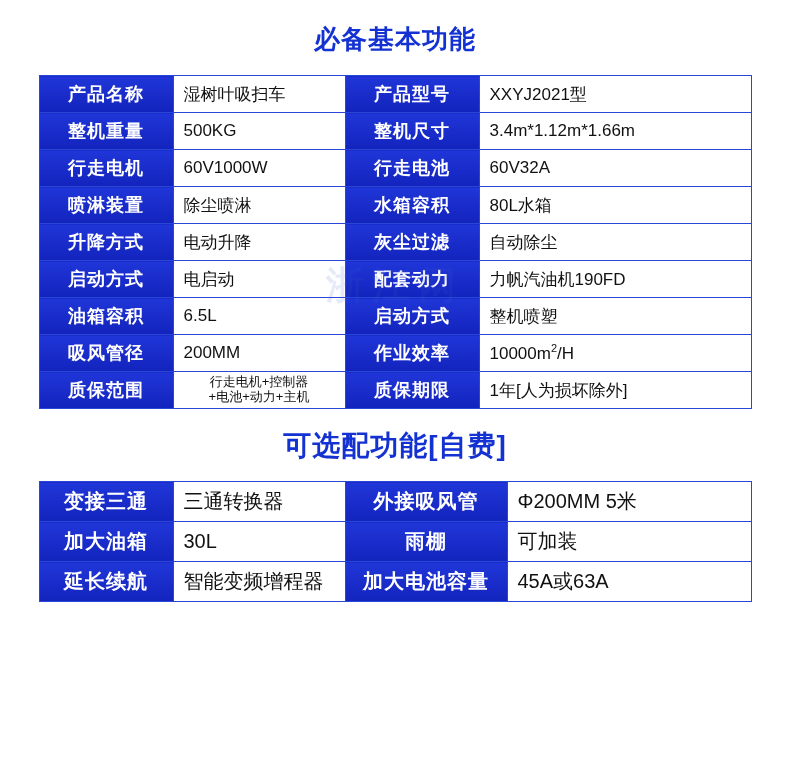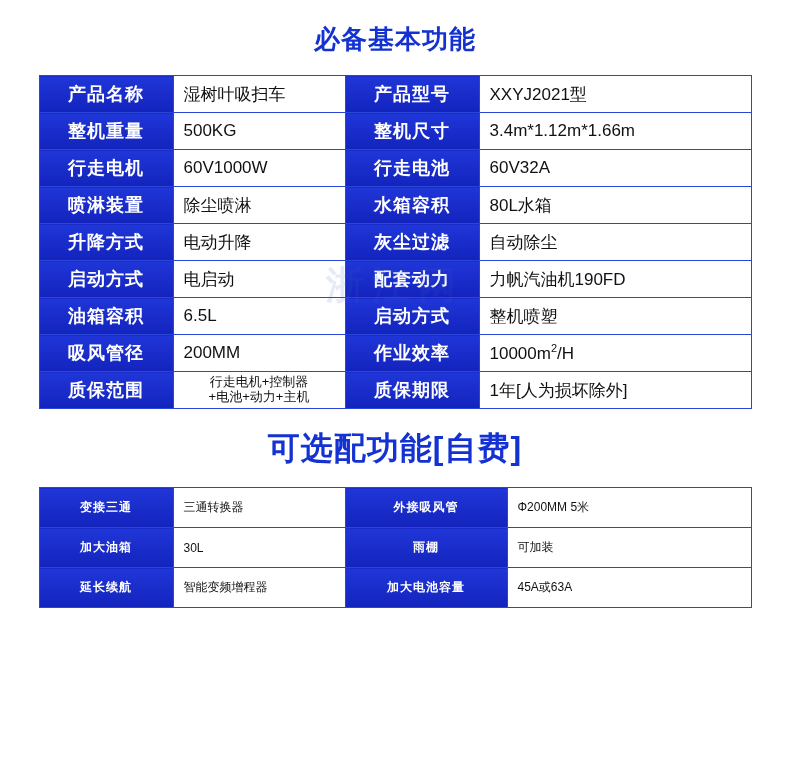--- a/index.html
+++ b/index.html
@@ -26,21 +26,21 @@
     color: #1432d2;
     font-weight: bold;
     letter-spacing: 1px;
   }
   #title-main {
     font-size: 26px;
     margin-top: 22px;
     margin-bottom: 18px;
   }
   #title-optional {
-    font-size: 32px;
+    font-size: 28px;
     margin-top: 18px;
     margin-bottom: 16px;
   }
 
   table.spec {
     border-collapse: collapse;
     table-layout: fixed;
     margin: 0 auto;
     background: #b91c1c;
   }
@@ -79,21 +79,21 @@
   #main-table col.c2 { width: 172px; }
   #main-table col.c3 { width: 134px; }
   #main-table col.c4 { width: 272px; }
 
   
   #optional-table { width: 712px; }
   #optional-table col.c1 { width: 134px; }
   #optional-table col.c2 { width: 172px; }
   #optional-table col.c3 { width: 162px; }
   #optional-table col.c4 { width: 244px; }
-  #optional-table td { height: 40px; font-size: 12px; }
+  #optional-table td { height: 40px; font-size: 20px; }
 
   sup { font-size: 11px; vertical-align: super; }
 
   .watermark {
     position: absolute;
     left: 50%;
     top: 238px;
     transform: translateX(-50%);
     font-size: 38px;
     color: rgba(60, 90, 200, 0.13);

